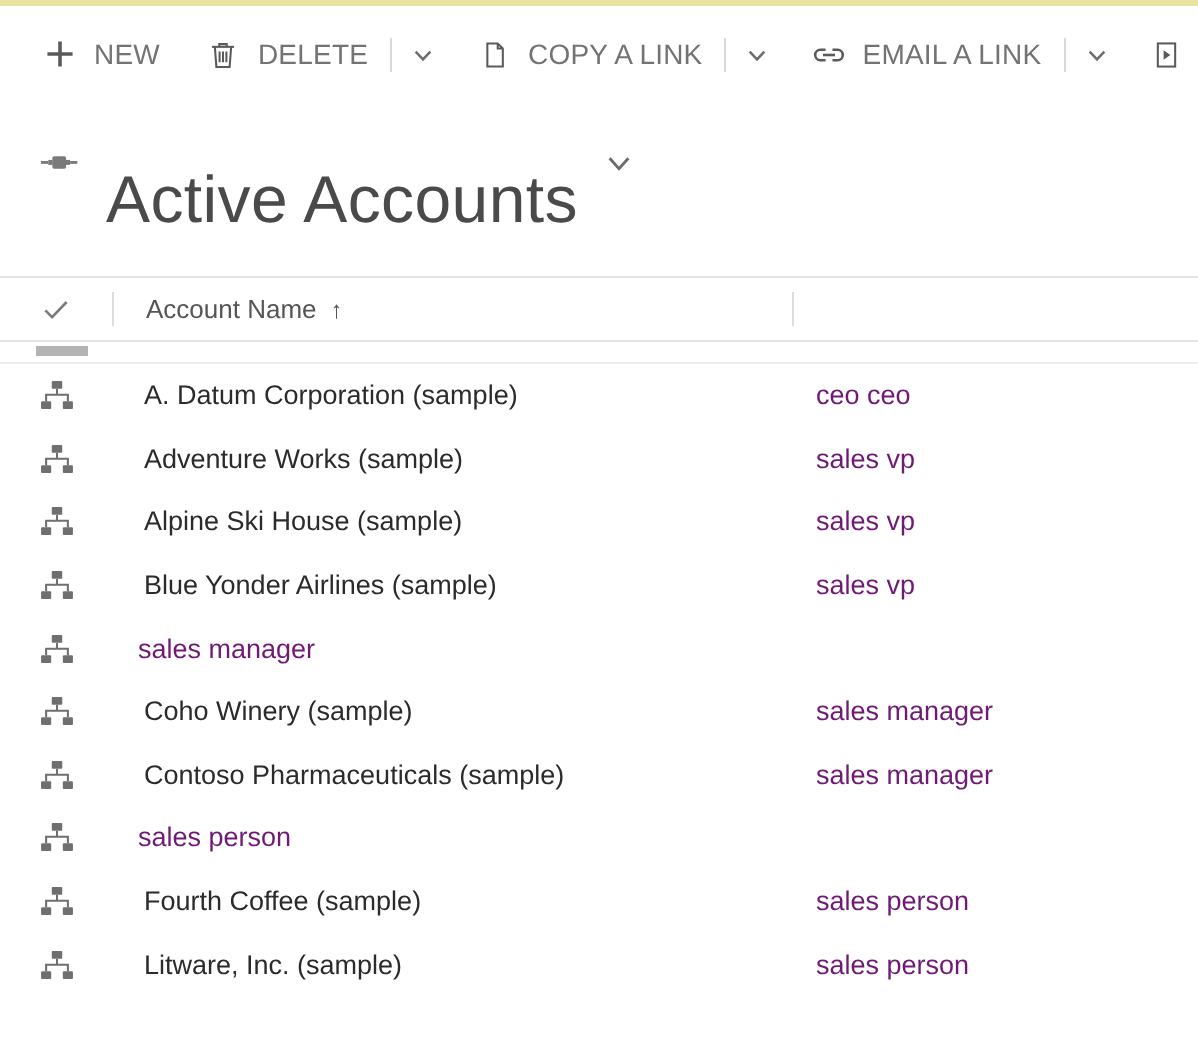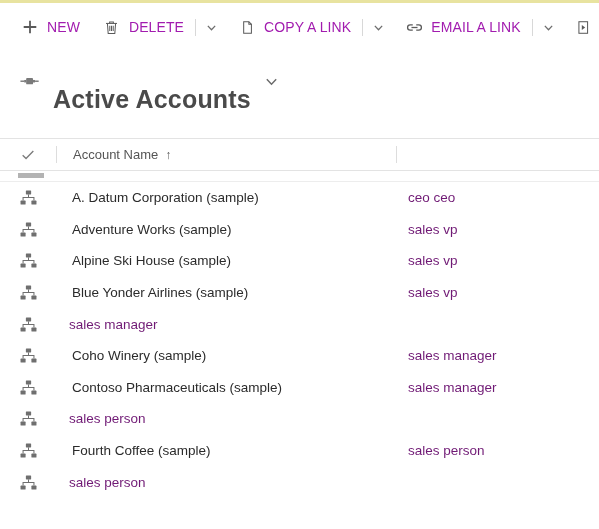--- a/index.html
+++ b/index.html
@@ -47,21 +47,21 @@
     align-items: center;
     justify-content: center;
     width: 20px;
     height: 20px;
     margin-right: 7px;
     color: #666666;
     flex: 0 0 auto;
   }
   .cmd-label {
     font-size: 14px;
-    color: #a21caf;
+    color: #737373;
     letter-spacing: .1px;
     line-height: 1;
   }
   .cmd-sep {
     width: 1px;
     height: 17px;
     background: #d8d8d8;
     margin: 0 7px;
     flex: 0 0 auto;
   }
@@ -89,22 +89,22 @@
     width: 22px;
     height: 22px;
     margin-right: 13px;
     color: #7a7a7a;
     display: inline-flex;
     align-items: center;
     justify-content: center;
     flex: 0 0 auto;
   }
   #page-title-text {
-    font-size: 25px;
-    font-weight: 700;
+    font-size: 33px;
+    font-weight: 400;
     color: #4a4a4a;
     line-height: 1;
     letter-spacing: .2px;
     margin-top: 36px;
   }
   #title-caret {
     margin-left: 13px;
     color: #6b6b6b;
     display: inline-flex;
     align-items: center;
@@ -516,16 +516,17 @@
           <rect x="6.2" y="0.5" width="5.6" height="4.2" rx="0.6"></rect>
           <rect x="0.5" y="11.3" width="5.4" height="4.2" rx="0.6"></rect>
           <rect x="12.1" y="11.3" width="5.4" height="4.2" rx="0.6"></rect>
         </g>
         <g fill="none" stroke="#6f6f6f" stroke-width="1.1">
           <path d="M9 4.7 V7.9"></path>
           <path d="M3.2 11.3 V7.9 H14.8 V11.3"></path>
         </g>
       </svg>
     </div>
+    <div class="cell-name">Litware, Inc. (sample)</div>
     <div class="cell-owner">sales person</div>
   </div>
 </div>
 </div>
 
 </body></html>

